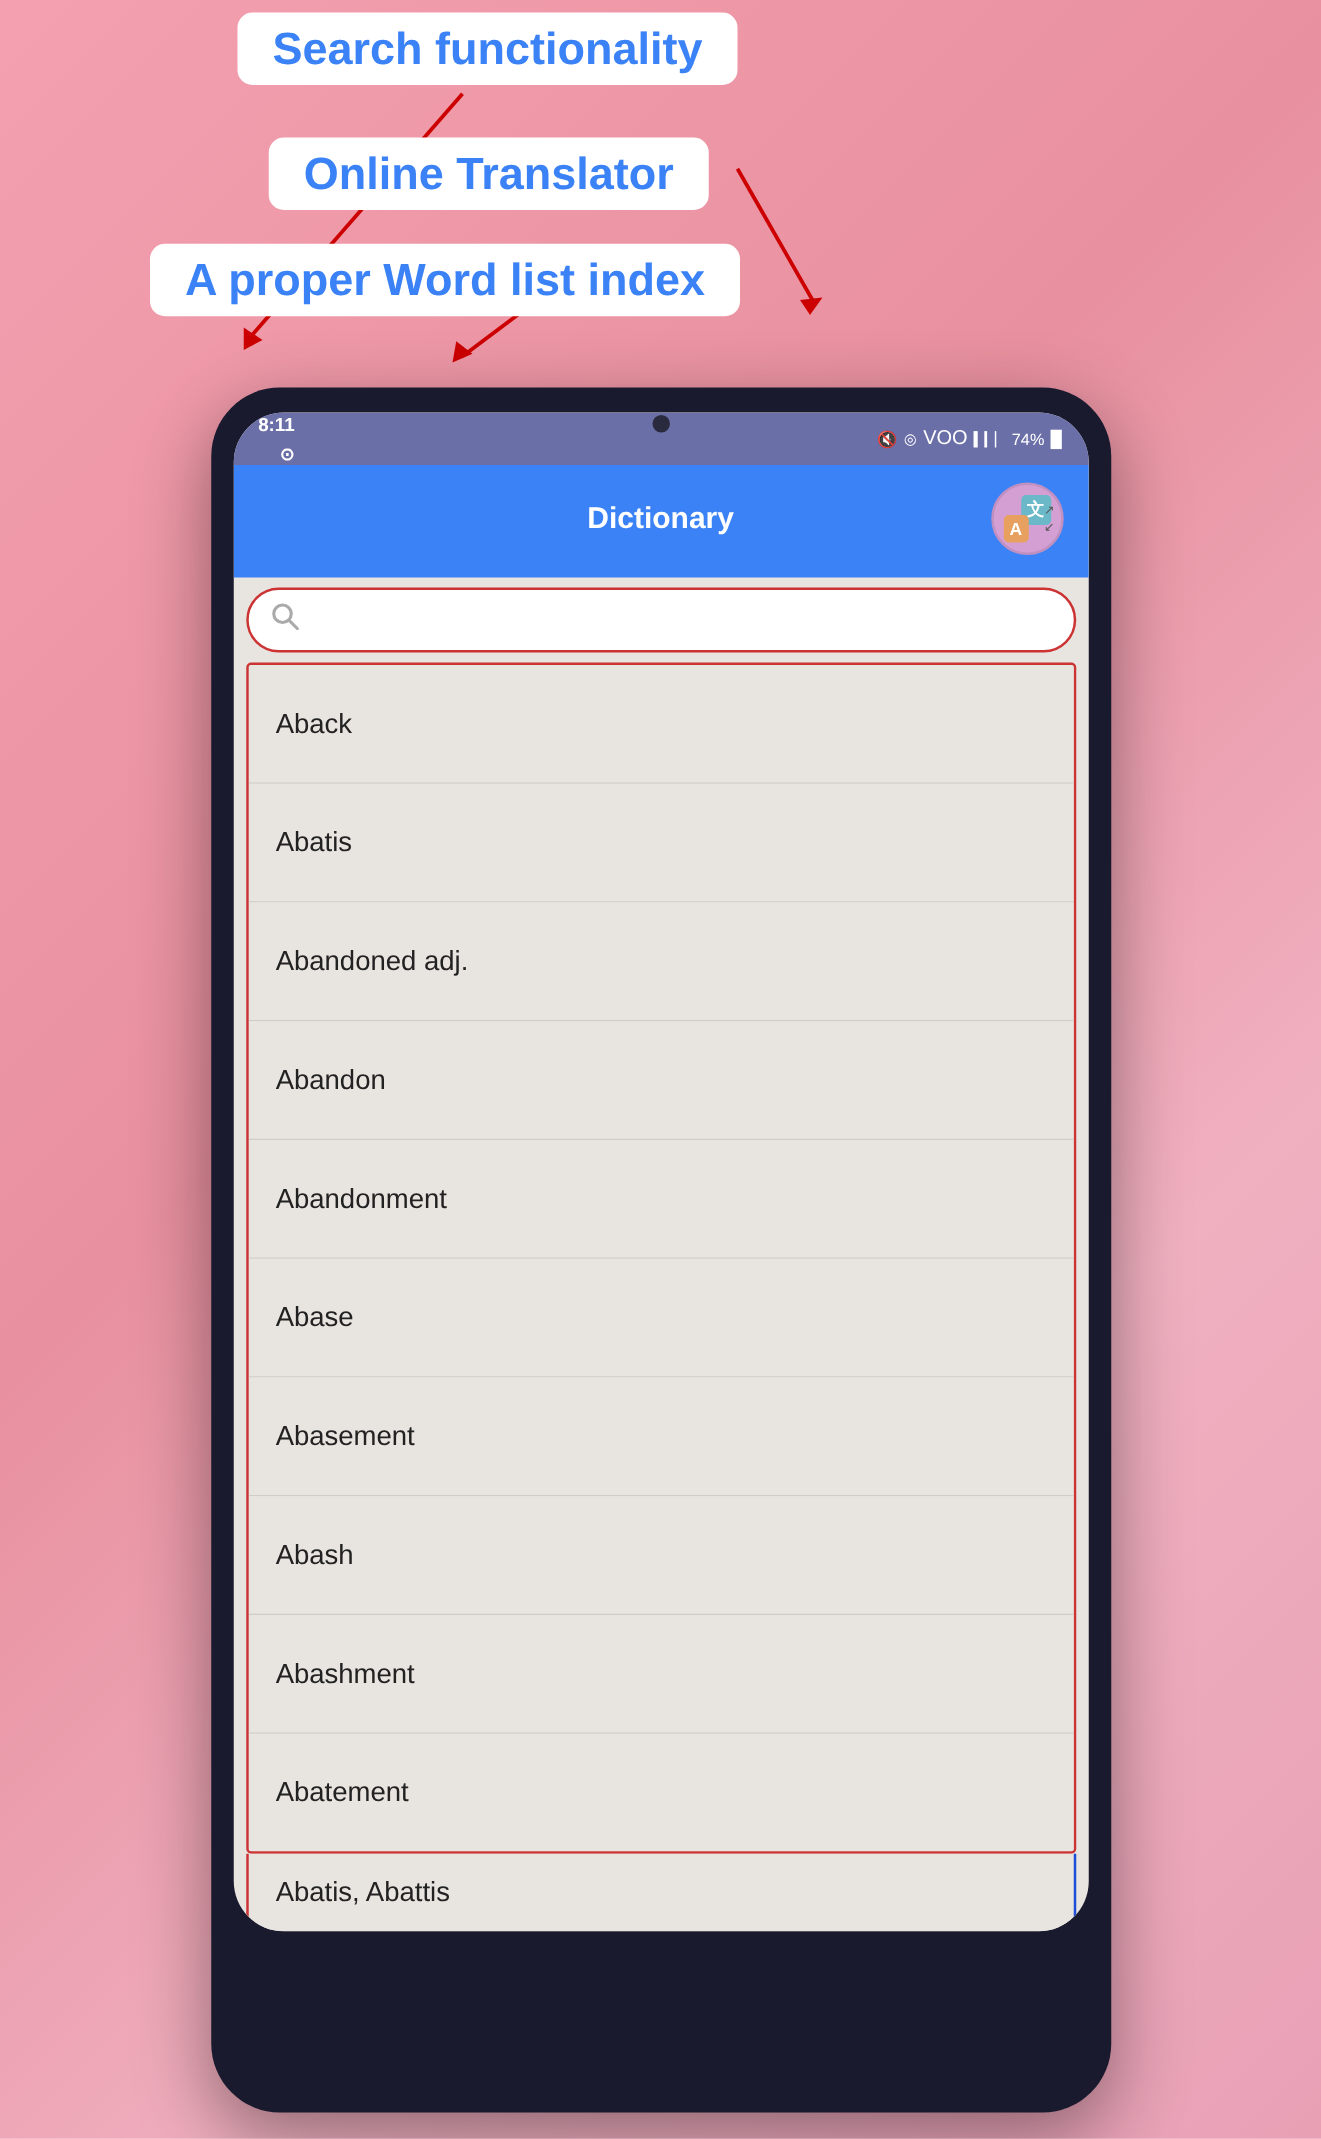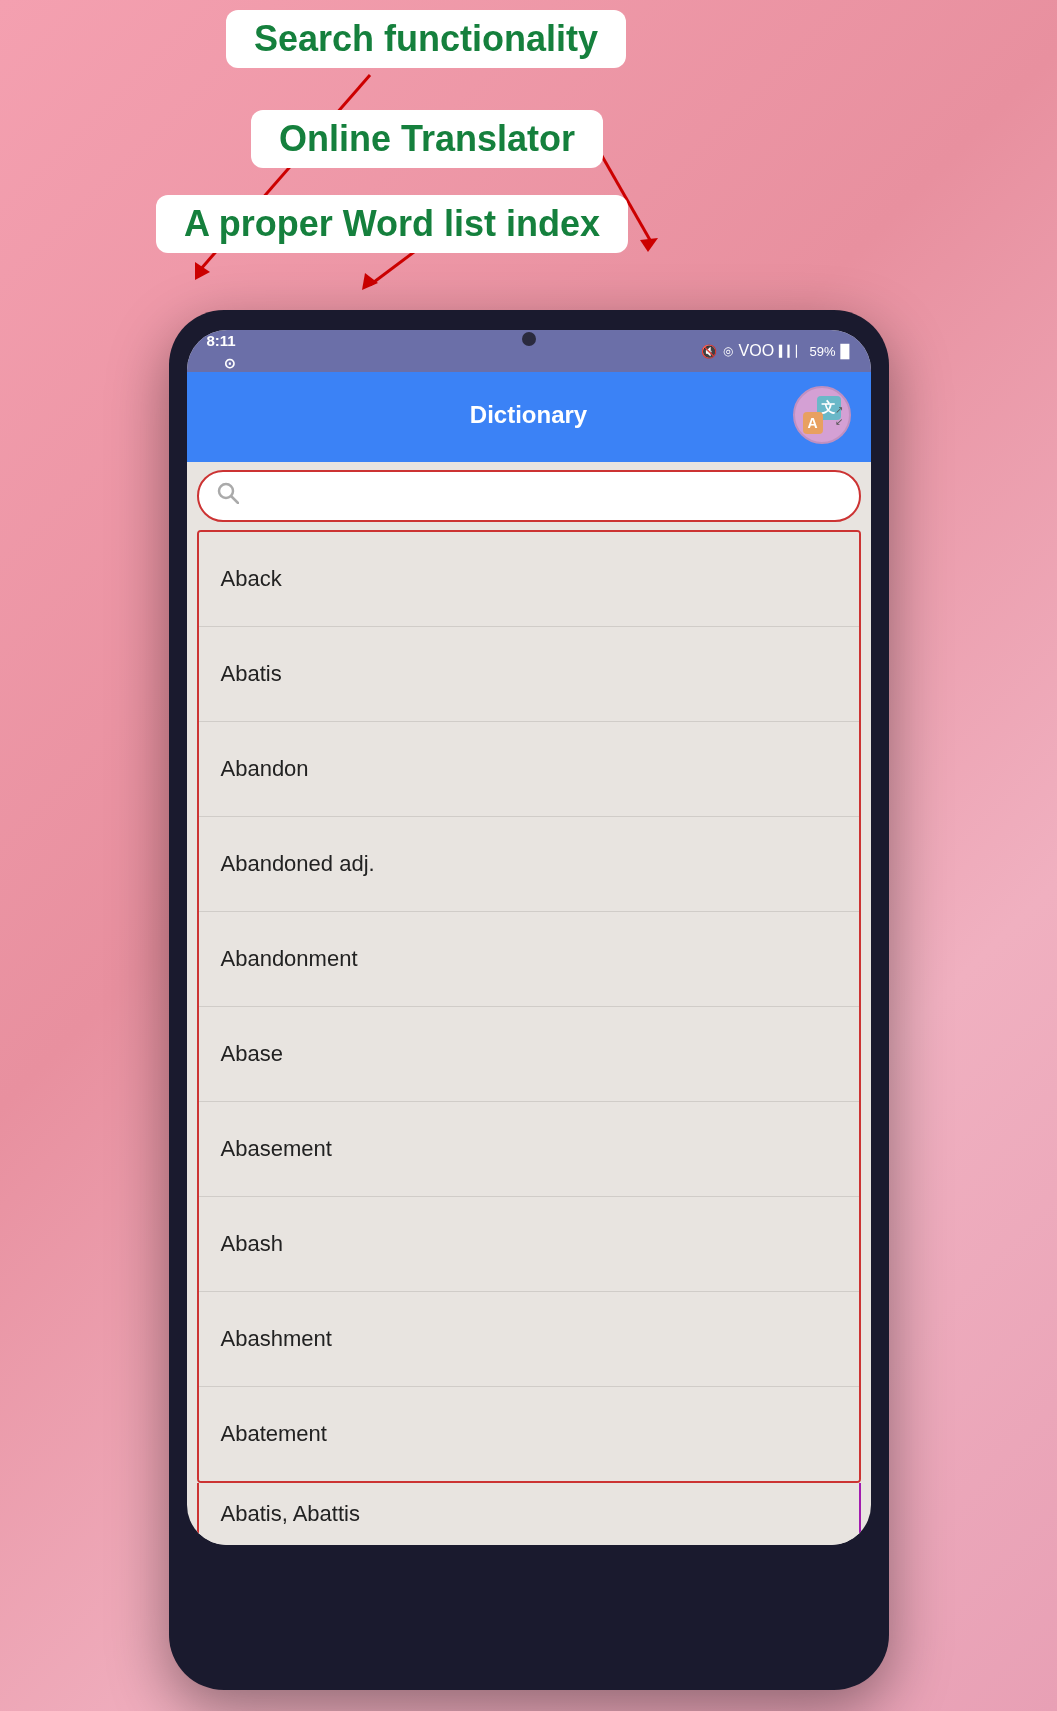--- a/index.html
+++ b/index.html
@@ -27,24 +27,23 @@
       align-items: center;
       padding-top: 10px;
     }
 
     .label-box {
       background: white;
       border-radius: 12px;
       padding: 8px 28px;
       font-size: 36px;
       font-weight: 900;
-      color: #15803d;
+      color: #3b82f6;
       position: absolute;
       white-space: nowrap;
-      margin-left: 36px;
     }
 
     .label-search {
       top: 10px;
       left: 190px;
     }
 
     .label-translator {
       top: 110px;
       left: 215px;
@@ -244,21 +243,21 @@
     }
 
     
     .word-item-partial {
       padding: 18px 22px;
       font-size: 22px;
       color: #222;
       background: #e8e4e0;
       margin: 0 10px;
       border-left: 2px solid #cc3333;
-      border-right: 2px solid #a21caf;
+      border-right: 2px solid #1d4ed8;
     }
   </style>
 </head>
 <body>
 
 <div class="annotation-area">
   <svg class="arrows-svg">
 
     <line x1="370" y1="75" x2="200" y2="270" stroke="#cc0000" stroke-width="3"></line>
     <polygon points="195,280 195,262 210,272" fill="#cc0000"></polygon>
@@ -287,21 +286,21 @@
     <div class="status-bar">
       <div class="status-time">
         <span>8:11</span>
         <span style="font-size:14px;">⊙</span>
       </div>
       <div class="status-icons">
         <span>🔇</span>
         <span style="font-size:12px;">◎</span>
         <span style="font-size:16px;">VOO</span>
         <span style="font-size:11px;">▍▎▏</span>
-        <span>59%</span>
+        <span>74%</span>
         <span>▉</span>
       </div>
     </div>
 
     <div class="camera-notch"></div>
 
     <div class="app-header">
       <div style="width:58px;"></div>
       <div class="header-title">Dictionary</div>
       <div class="translate-btn">
@@ -325,24 +324,24 @@
     </div>
 
     <div class="word-list">
       <div class="word-item">
         <span>Aback</span>
       </div>
       <div class="word-item">
         <span>Abatis</span>
       </div>
       <div class="word-item">
+        <span>Abandoned adj.</span>
+      </div>
+      <div class="word-item">
         <span>Abandon</span>
-      </div>
-      <div class="word-item">
-        <span>Abandoned adj.</span>
       </div>
       <div class="word-item">
         <span>Abandonment</span>
       </div>
       <div class="word-item">
         <span>Abase</span>
       </div>
       <div class="word-item">
         <span>Abasement</span>
       </div>

